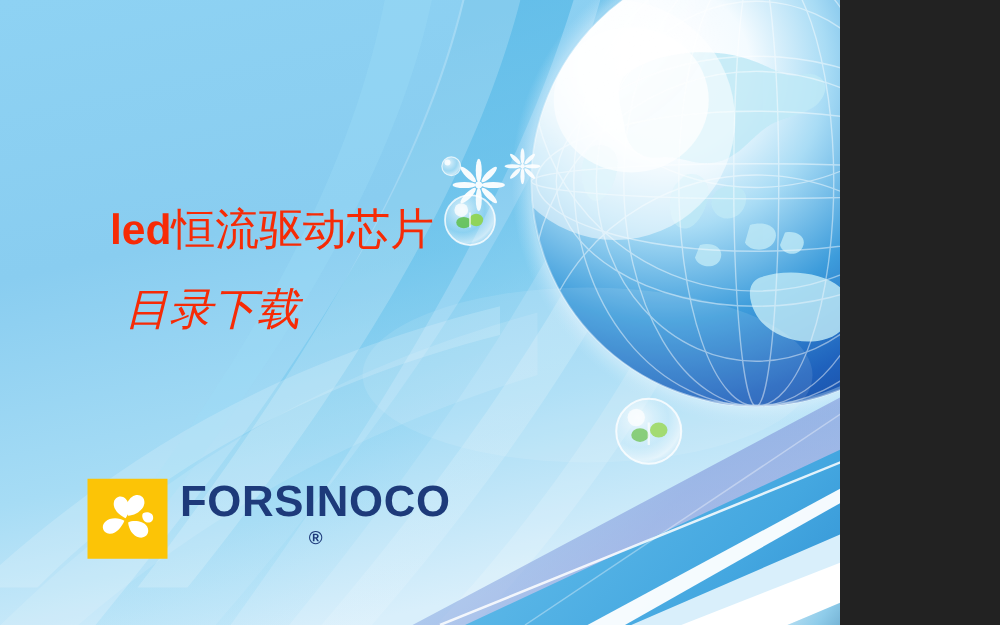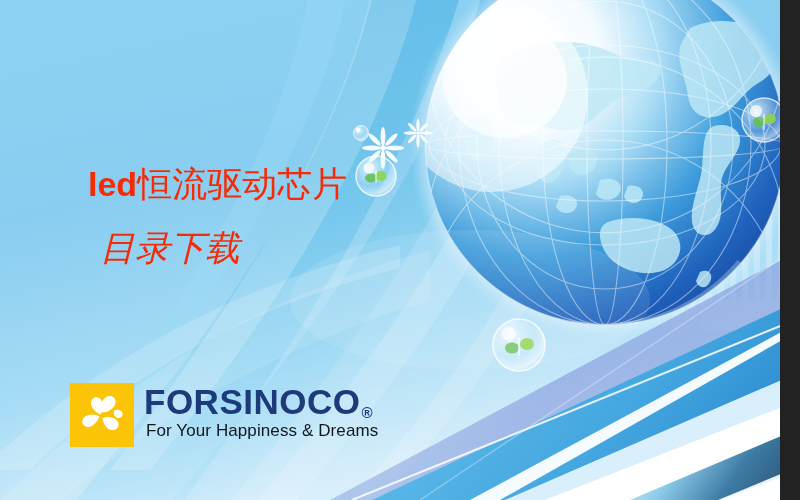--- a/index.html
+++ b/index.html
@@ -3,21 +3,21 @@
 <meta charset="utf-8">
 <title>FORSINOCO LED Banner</title>
 <style>
   html, body {
     margin: 0;
     padding: 0;
     background: #222;
   }
   #banner {
     position: relative;
-    width: 780px;
+    width: 672px;
     height: 500px;
     overflow: hidden;
     font-family: "Liberation Sans", sans-serif;
     background: linear-gradient(170deg, #8ed0f2 0%, #87ccef 35%, #9bd8f4 65%, #c3e6f8 88%, #dbf0fb 100%);
   }
 
   .bg-svg { position: absolute; inset: 0; width: 800px; height: 500px; }
 
   
   .headline {
@@ -65,27 +65,28 @@
     height: 64px;
     background: #fcc406;
     flex: none;
   }
   .logo-text {
     margin-left: 10px;
     margin-top: 1px;
   }
   .logo-wordmark {
     display: flex;
-    align-items: flex-end;
+    align-items: center;
     color: #1d3a7a;
     font-weight: 700;
     font-size: 35px;
     line-height: 36px;
     letter-spacing: 0.5px;
     font-family: "Liberation Sans", sans-serif;
+    flex-direction: column;
   }
   .logo-reg {
     font-size: 15px;
     line-height: 15px;
     margin-top: 3px;
     margin-left: 1px;
     font-weight: 700;
   }
   .logo-tagline {
     color: #101820;
@@ -357,17 +358,16 @@
           <path d="M32.5 35 C36.5 33 44.5 33.5 47.5 38 C50.5 42.5 47 48 41.5 47 C36 46 33 40 32.5 35 Z"></path>
           <path d="M44.5 27.5 C47.5 26 52 27 52.5 30.5 C53 34 49.5 36 46.5 34.5 C44 33.2 43 29 44.5 27.5 Z"></path>
         </g>
       </svg>
     </div>
     <div class="logo-text">
       <div class="logo-wordmark">
         <span>FORSINOCO</span>
         <span class="logo-reg">®</span>
       </div>
-      <div class="logo-tagline">For Your Happiness &amp; Dreams</div>
     </div>
   </div>
 
 </div>
 
 </body></html>

